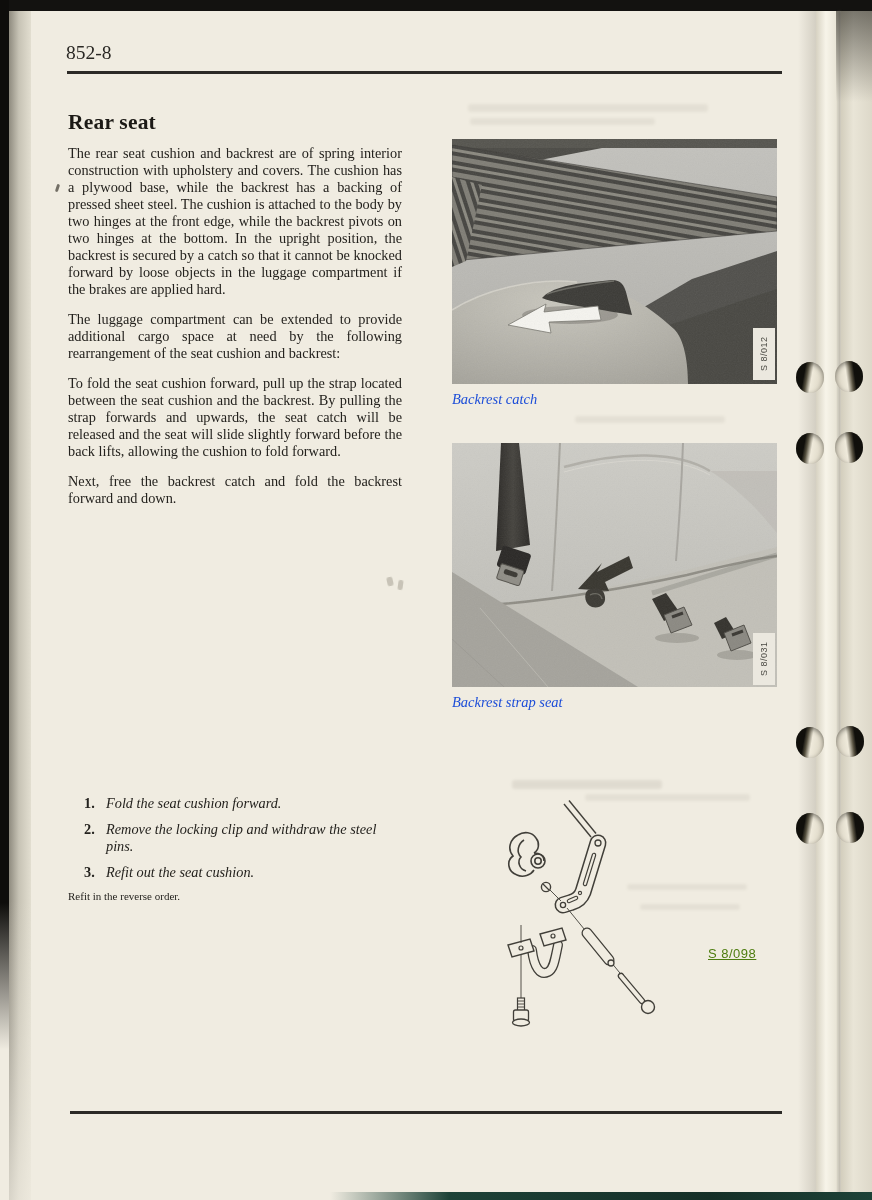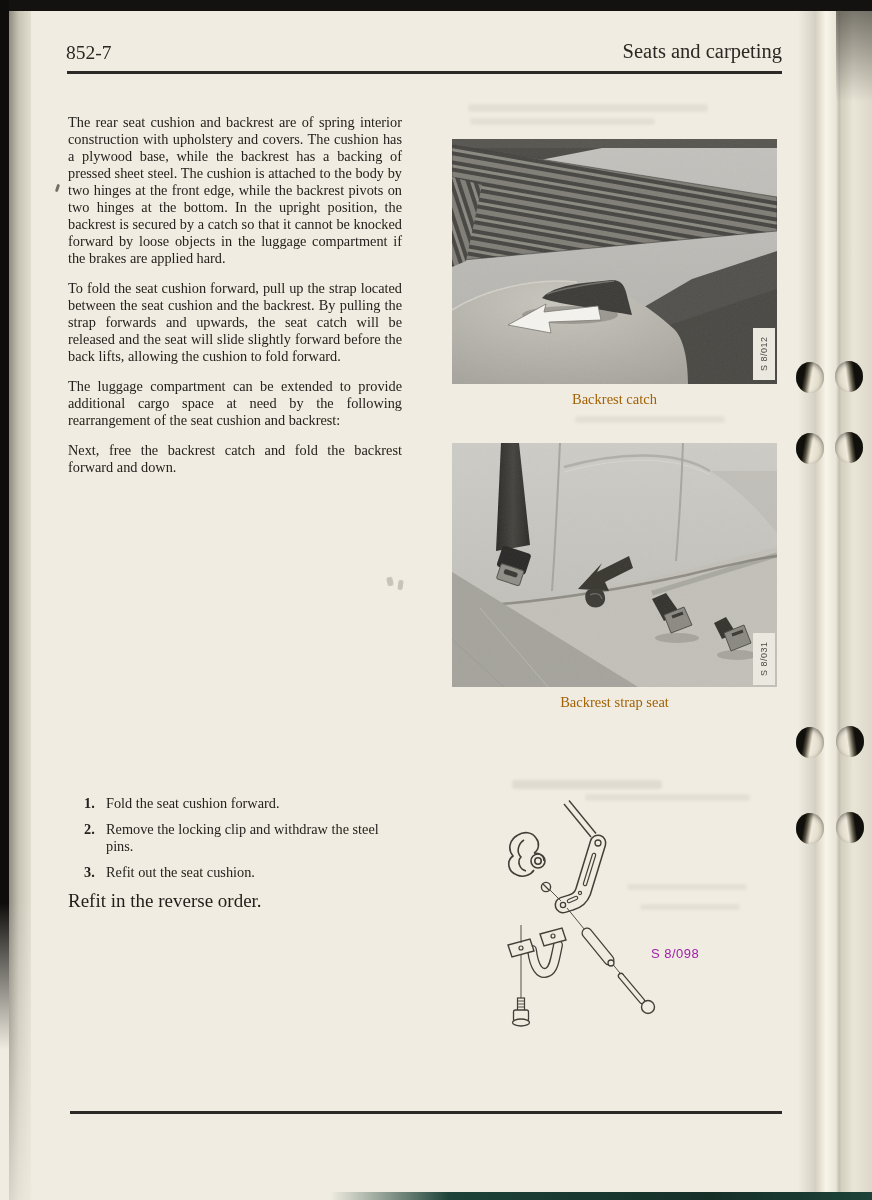--- a/index.html
+++ b/index.html
@@ -7,25 +7,25 @@
         font-family:"Liberation Serif", serif;color:#201e1a;}
   .abs{position:absolute;}
   .sans{font-family:"Liberation Sans", sans-serif;}
   .body-col{width:334px;font-size:14.3px;line-height:17px;text-align:justify;color:#24221e;}
   .body-col p{margin:4px 0 13px 0;}
   h1.rear{font-size:21.5px;font-weight:bold;margin:0 0 10px 0;letter-spacing:.2px;color:#1c1a16;}
   h2.proc{font-size:17.5px;font-weight:bold;margin:0 0 11px 0;color:#1c1a16;}
   .hdr-num{font-size:19.5px;color:#2a2824;}
   .hdr-title{font-size:20.5px;color:#2a2824;}
   .rule{background:#2c2a26;height:3px;}
-  .caption{font-size:14.5px;text-align:center;color:#a16207;}
+  .caption{font-style:italic;font-size:14.5px;color:#1d4ed8;}
   .steps{font-size:14.3px;line-height:17px;color:#24221e;}
   .step{display:flex;margin-bottom:9px;}
   .step .num{font-weight:bold;width:22px;flex:none;}
-  .step .txt{width:298px;}
+  .step .txt{width:298px;font-style:italic;}
   .vlabel{background:#ebe8df;display:flex;align-items:center;justify-content:center;
           writing-mode:vertical-rl;transform:rotate(180deg);font-size:9px;color:#4b4a44;
           font-family:"Liberation Sans", sans-serif;letter-spacing:.5px;}
   .ghost{background:#6e685c;opacity:.09;filter:blur(1.5px);border-radius:3px;}
   .holeL{width:28px;height:31px;border-radius:50%;
          background:linear-gradient(100deg,#11100c 30%,#55503f 40%,#efeadb 55%,#d9d3c1 95%);
          box-shadow:inset 0 2px 5px rgba(20,18,12,.5);}
   .holeR{width:28px;height:31px;border-radius:50%;
          background:linear-gradient(262deg,#11100c 32%,#5a5443 42%,#efeadb 58%,#d6d0bf 95%);
          box-shadow:inset 0 2px 5px rgba(20,18,12,.5);}
@@ -48,29 +48,29 @@
 
   <div class="abs holeL" style="left:796px;top:362px;"></div>
   <div class="abs holeR" style="left:835px;top:361px;"></div>
   <div class="abs holeL" style="left:796px;top:433px;"></div>
   <div class="abs holeR" style="left:835px;top:432px;"></div>
   <div class="abs holeL" style="left:796px;top:727px;"></div>
   <div class="abs holeR" style="left:836px;top:726px;"></div>
   <div class="abs holeL" style="left:796px;top:813px;"></div>
   <div class="abs holeR" style="left:836px;top:812px;"></div>
 
-  <div class="abs hdr-num" style="left:66px;top:42px;">852-7</div>
-  <div class="abs hdr-title" style="left:400px;top:40px;width:382px;text-align:right;">Seats and carpeting</div>
+  <div class="abs hdr-num" style="left:66px;top:42px;">852-8</div>
   <div class="abs rule" style="left:67px;top:71px;width:715px;"></div>
 
   <div class="abs" style="left:68px;top:110px;">
+    <h1 class="rear">Rear seat</h1>
     <div class="body-col">
       <p>The rear seat cushion and backrest are of spring interior construction with upholstery and covers. The cushion has a plywood base, while the backrest has a backing of pressed sheet steel. The cushion is attached to the body by two hinges at the front edge, while the backrest pivots on two hinges at the bottom. In the upright position, the backrest is secured by a catch so that it cannot be knocked forward by loose objects in the luggage compartment if the brakes are applied hard.</p>
+      <p>The luggage compartment can be extended to provide additional cargo space at need by the following rearrangement of the seat cushion and backrest:</p>
       <p>To fold the seat cushion forward, pull up the strap located between the seat cushion and the backrest. By pulling the strap forwards and upwards, the seat catch will be released and the seat will slide slightly forward before the back lifts, allowing the cushion to fold forward.</p>
-      <p>The luggage compartment can be extended to provide additional cargo space at need by the following rearrangement of the seat cushion and backrest:</p>
       <p>Next, free the backrest catch and fold the backrest forward and down.</p>
     </div>
   </div>
 
   <svg class="abs" style="left:452px;top:139px;" width="325" height="245" viewBox="0 0 325 245">
     <defs>
       <linearGradient id="bg1" x1="0" y1="0" x2="0" y2="1">
         <stop offset="0" stop-color="#c3c2bd"></stop>
           <stop offset="1" stop-color="#b2b1ac"></stop>
       </linearGradient>
@@ -173,21 +173,21 @@
       </div>
       <div class="step">
         <span class="num">2.</span>
         <span class="txt">Remove the locking clip and withdraw the steel pins.</span>
       </div>
       <div class="step">
         <span class="num">3.</span>
         <span class="txt">Refit out the seat cushion.</span>
       </div>
     </div>
-    <div style="font-size:19px;margin-top:2px;">Refit in the reverse order.</div>
+    <div style="font-size:11px;margin-top:2px;">Refit in the reverse order.</div>
   </div>
 
   <svg class="abs" style="left:480px;top:795px;" width="300" height="260" viewBox="0 0 300 260">
     <g stroke="#413f39" fill="none" stroke-width="1.4">
       <path d="M84,9 L111,42"></path>
       <path d="M89,5.5 L116,38.5"></path>
     </g>
     <g>
       <path d="M118,48 L103,97 Q100,105 91,107.5 L83,110" stroke="#413f39" stroke-width="17" stroke-linecap="round" stroke-linejoin="round" fill="none"></path>
       <path d="M118,48 L103,97 Q100,105 91,107.5 L83,110" stroke="#f0ece1" stroke-width="14" stroke-linecap="round" stroke-linejoin="round" fill="none"></path>
@@ -231,21 +231,21 @@
       <circle cx="73" cy="141" r="2" stroke="#413f39" stroke-width="1.2" fill="#f0ece1"></circle>
     </g>
     <path d="M41,130 L41,148 M41,160 L41,203" stroke="#413f39" stroke-width=".9"></path>
     <g>
       <rect x="37.5" y="203" width="7" height="13" fill="#f0ece1" stroke="#413f39" stroke-width="1.2"></rect>
       <path d="M37.5,206 h7 M37.5,209 h7 M37.5,212 h7" stroke="#413f39" stroke-width=".9"></path>
       <rect x="33.5" y="215" width="15" height="11" rx="2" fill="#f0ece1" stroke="#413f39" stroke-width="1.3"></rect>
       <ellipse cx="41" cy="227.5" rx="8.5" ry="3.5" fill="#f0ece1" stroke="#413f39" stroke-width="1.3"></ellipse>
     </g>
   </svg>
-  <div class="abs sans" style="left:651px;top:946px;font-size:13px;color:#a21caf;letter-spacing:.5px;">S 8/098</div>
+  <div class="abs sans" style="left:708px;top:946px;font-size:13px;color:#4d7c0f;letter-spacing:.5px;text-decoration:underline;">S 8/098</div>
 
   <div class="abs rule" style="left:70px;top:1111px;width:712px;"></div>
 
   <div class="abs" style="left:330px;top:1192px;width:542px;height:8px;background:linear-gradient(to right,rgba(26,58,47,0),#1d4237 22%,#152f27 70%,#1d4237);"></div>
 
   <div class="abs ghost" style="left:468px;top:104px;width:240px;height:8px;"></div>
   <div class="abs ghost" style="left:470px;top:118px;width:185px;height:7px;"></div>
   <div class="abs ghost" style="left:575px;top:416px;width:150px;height:7px;"></div>
   <div class="abs ghost" style="left:512px;top:780px;width:150px;height:9px;opacity:.12;"></div>
   <div class="abs ghost" style="left:585px;top:794px;width:165px;height:7px;"></div>

